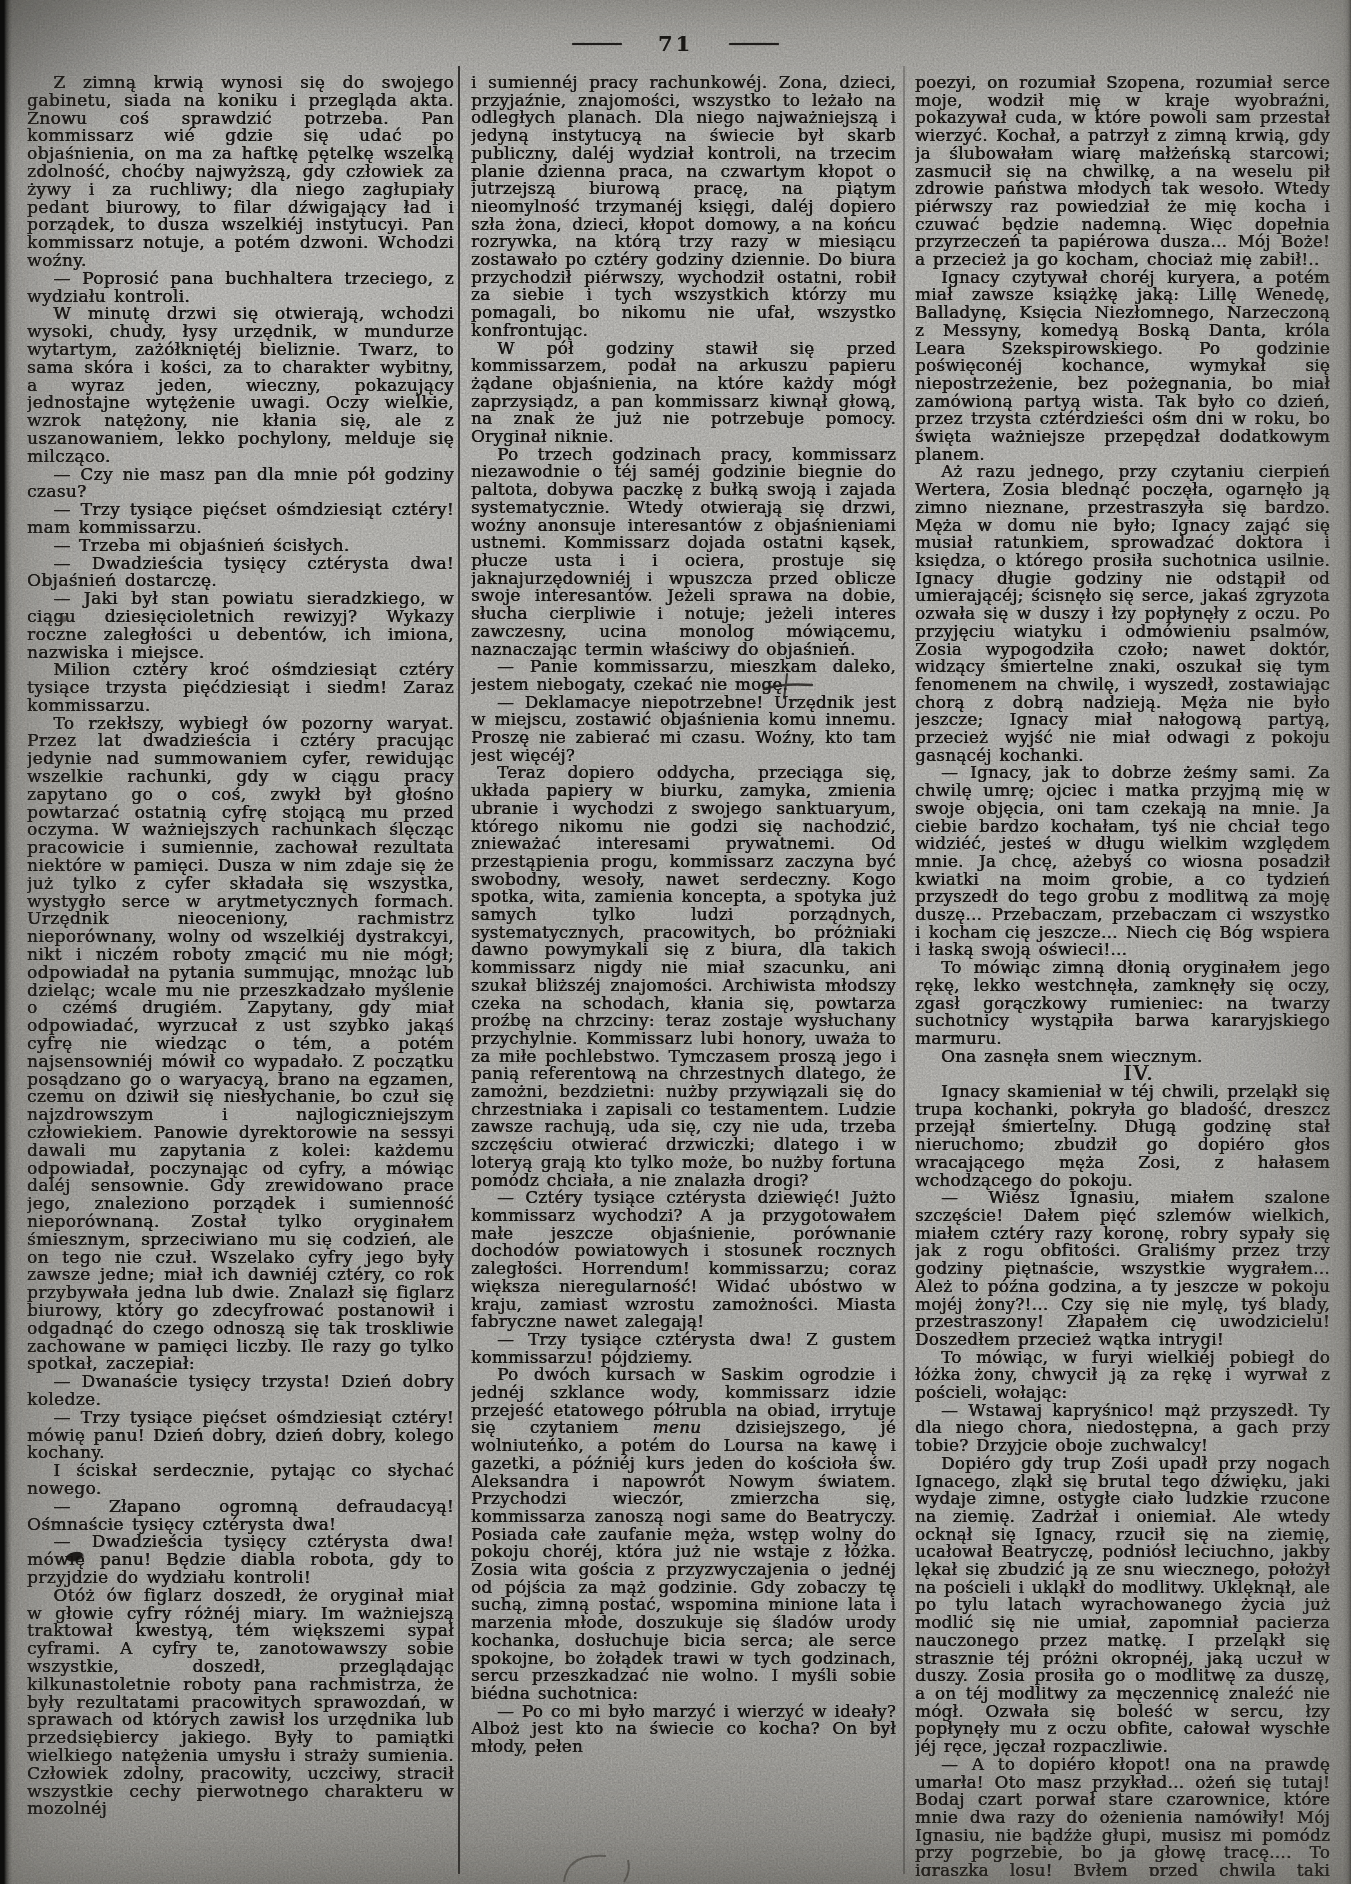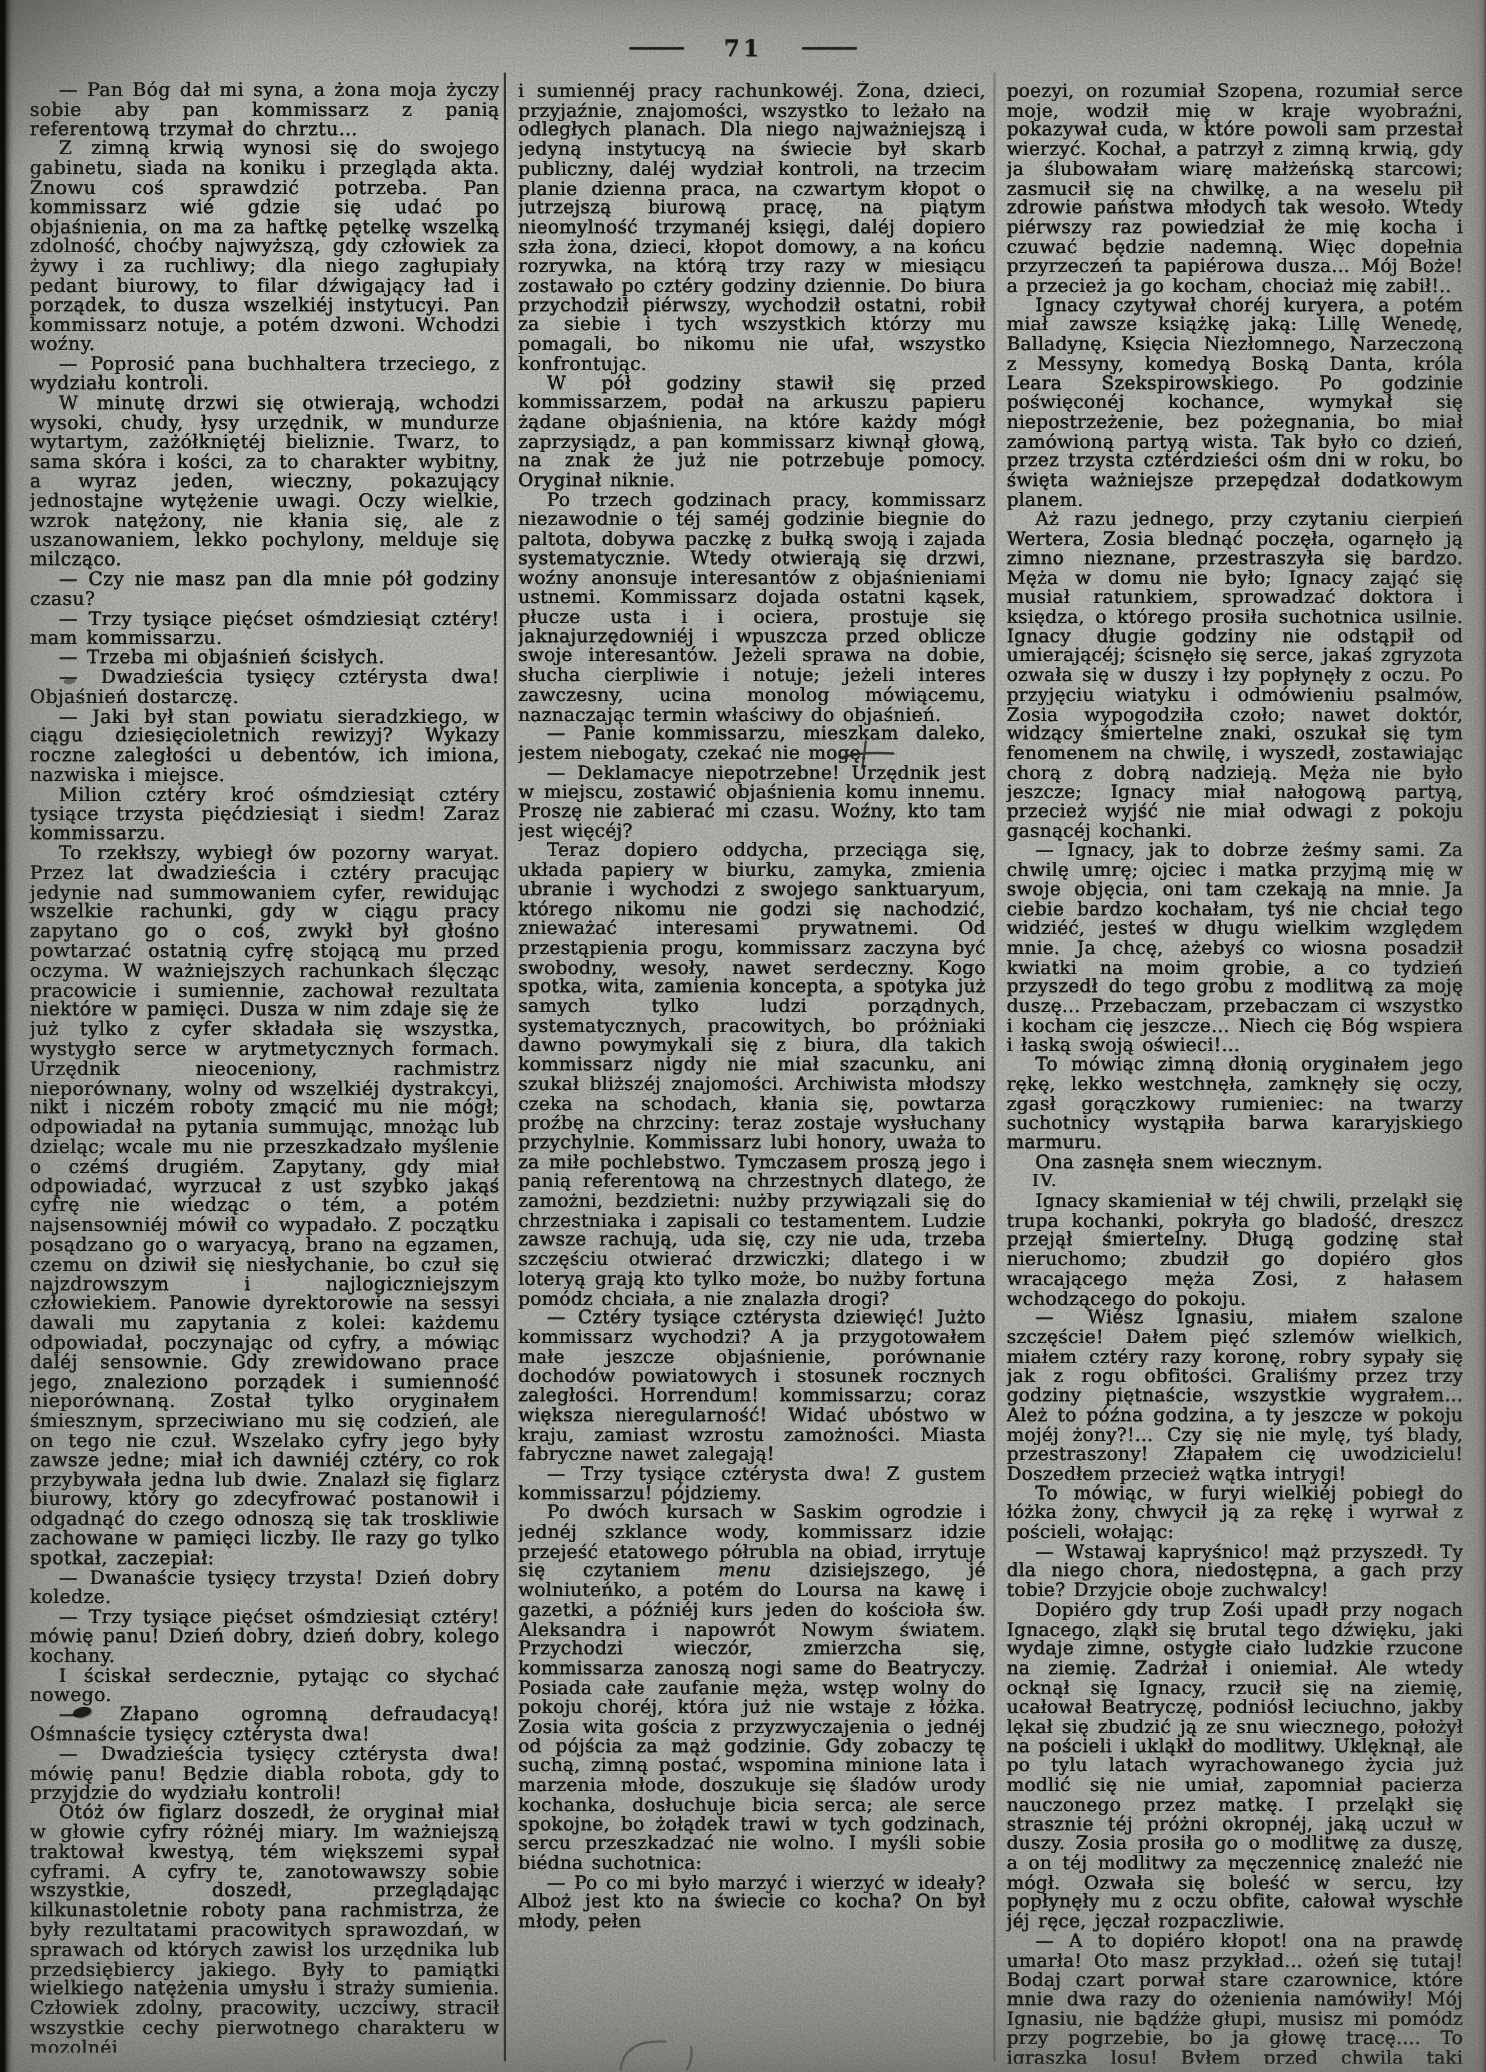--- a/index.html
+++ b/index.html
@@ -33,21 +33,21 @@
   .colrule-2{left:903px;width:1.6px;background:linear-gradient(180deg,rgba(40,38,36,.30),rgba(40,38,36,.55) 40%,rgba(40,38,36,.35));}
 
   .col{position:absolute;top:74px;text-align:justify;color:#1e1b18;overflow:hidden;
     text-shadow:.35px 0 0 currentColor, 0 .3px .5px rgba(25,22,20,.45);}
   .col1{left:27px;width:427px;height:1792px;font-size:17px;line-height:17.8px;letter-spacing:.35px;word-spacing:2.4px;}
   .col2{left:471px;width:425px;height:1798px;font-size:16.8px;line-height:17.7px;letter-spacing:.25px;word-spacing:2px;}
   .col3{left:915px;width:415px;height:1802px;font-size:16.8px;line-height:17.7px;letter-spacing:.25px;word-spacing:2px;}
   .col p{margin:0;text-indent:1.55em;}
   .col p.cont{text-indent:0;}
   .it{font-style:italic;}
-  .section-heading{margin:11px 0 9px;text-indent:0;font-size:15px;letter-spacing:1.5px;}
+  .section-heading{margin:11px 0 9px;text-align:center;text-indent:0;font-size:21px;letter-spacing:1.5px;}
 
   .ink-cross{position:absolute;left:760px;top:670px;pointer-events:none;opacity:.85;}
   .ink-blob-a{position:absolute;left:58px;top:616px;width:11px;height:6px;border-radius:50%;
     background:#3a3733;opacity:.55;transform:rotate(-12deg);}
   .ink-blob-b{position:absolute;left:66px;top:1552px;width:17px;height:9px;border-radius:50%;
     background:#14110e;opacity:.92;transform:rotate(-14deg);box-shadow:1px 1px 1px rgba(20,17,14,.5);}
   .pen-smudge{position:absolute;left:558px;top:1842px;pointer-events:none;opacity:.55;}
 </style>
 </head>
 <body>
@@ -59,21 +59,20 @@
       <span class="hrule"></span>
       <span class="page-num">71</span>
       <span class="hrule"></span>
     </span>
   </div>
 
   <div class="colrule colrule-1"></div>
   <div class="colrule colrule-2"></div>
 
   <section class="col col1">
-    <p>— Pan Bóg dał mi syna, a żona moja życzy sobie aby pan kommissarz z panią referentową trzymał do chrztu…</p>
     <p>Z zimną krwią wynosi się do swojego gabinetu, siada na koniku i przegląda akta. Znowu coś sprawdzić potrzeba. Pan kommissarz wié gdzie się udać po objaśnienia, on ma za haftkę pętelkę wszelką zdolność, choćby najwyższą, gdy człowiek za żywy i za ruchliwy; dla niego zagłupiały pedant biurowy, to filar dźwigający ład i porządek, to dusza wszelkiéj instytucyi. Pan kommissarz notuje, a potém dzwoni. Wchodzi woźny.</p>
     <p>— Poprosić pana buchhaltera trzeciego, z wydziału kontroli.</p>
     <p>W minutę drzwi się otwierają, wchodzi wysoki, chudy, łysy urzędnik, w mundurze wytartym, zażółkniętéj bieliznie. Twarz, to sama skóra i kości, za to charakter wybitny, a wyraz jeden, wieczny, pokazujący jednostajne wytężenie uwagi. Oczy wielkie, wzrok natężony, nie kłania się, ale z uszanowaniem, lekko pochylony, melduje się milcząco.</p>
     <p>— Czy nie masz pan dla mnie pół godziny czasu?</p>
     <p>— Trzy tysiące pięćset ośmdziesiąt cztéry! mam kommissarzu.</p>
     <p>— Trzeba mi objaśnień ścisłych.</p>
     <p>— Dwadzieścia tysięcy cztérysta dwa! Objaśnień dostarczę.</p>
     <p>— Jaki był stan powiatu sieradzkiego, w ciągu dziesięcioletnich rewizyj? Wykazy roczne zaległości u debentów, ich imiona, nazwiska i miejsce.</p>
     <p>Milion cztéry kroć ośmdziesiąt cztéry tysiące trzysta pięćdziesiąt i siedm! Zaraz kommissarzu.</p>
     <p>To rzekłszy, wybiegł ów pozorny waryat. Przez lat dwadzieścia i cztéry pracując jedynie nad summowaniem cyfer, rewidując wszelkie rachunki, gdy w ciągu pracy zapytano go o coś, zwykł był głośno powtarzać ostatnią cyfrę stojącą mu przed oczyma. W ważniejszych rachunkach ślęcząc pracowicie i sumiennie, zachował rezultata niektóre w pamięci. Dusza w nim zdaje się że już tylko z cyfer składała się wszystka, wystygło serce w arytmetycznych formach. Urzędnik nieoceniony, rachmistrz nieporównany, wolny od wszelkiéj dystrakcyi, nikt i niczém roboty zmącić mu nie mógł; odpowiadał na pytania summując, mnożąc lub dzieląc; wcale mu nie przeszkadzało myślenie o czémś drugiém. Zapytany, gdy miał odpowiadać, wyrzucał z ust szybko jakąś cyfrę nie wiedząc o tém, a potém najsensowniéj mówił co wypadało. Z początku posądzano go o waryacyą, brano na egzamen, czemu on dziwił się niesłychanie, bo czuł się najzdrowszym i najlogiczniejszym człowiekiem. Panowie dyrektorowie na sessyi dawali mu zapytania z kolei: każdemu odpowiadał, poczynając od cyfry, a mówiąc daléj sensownie. Gdy zrewidowano prace jego, znaleziono porządek i sumienność nieporównaną. Został tylko oryginałem śmiesznym, sprzeciwiano mu się codzień, ale on tego nie czuł. Wszelako cyfry jego były zawsze jedne; miał ich dawniéj cztéry, co rok przybywała jedna lub dwie. Znalazł się figlarz biurowy, który go zdecyfrować postanowił i odgadnąć do czego odnoszą się tak troskliwie zachowane w pamięci liczby. Ile razy go tylko spotkał, zaczepiał:</p>

